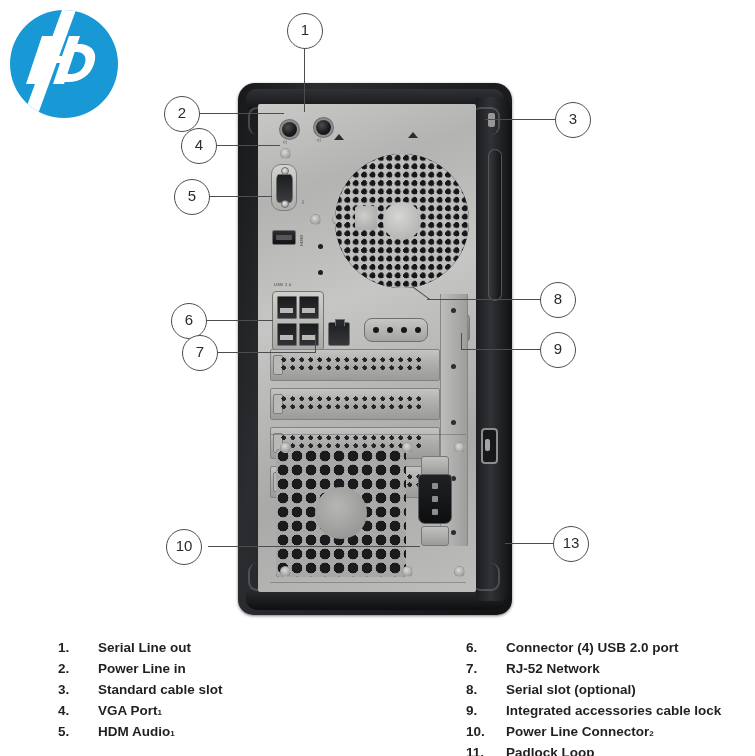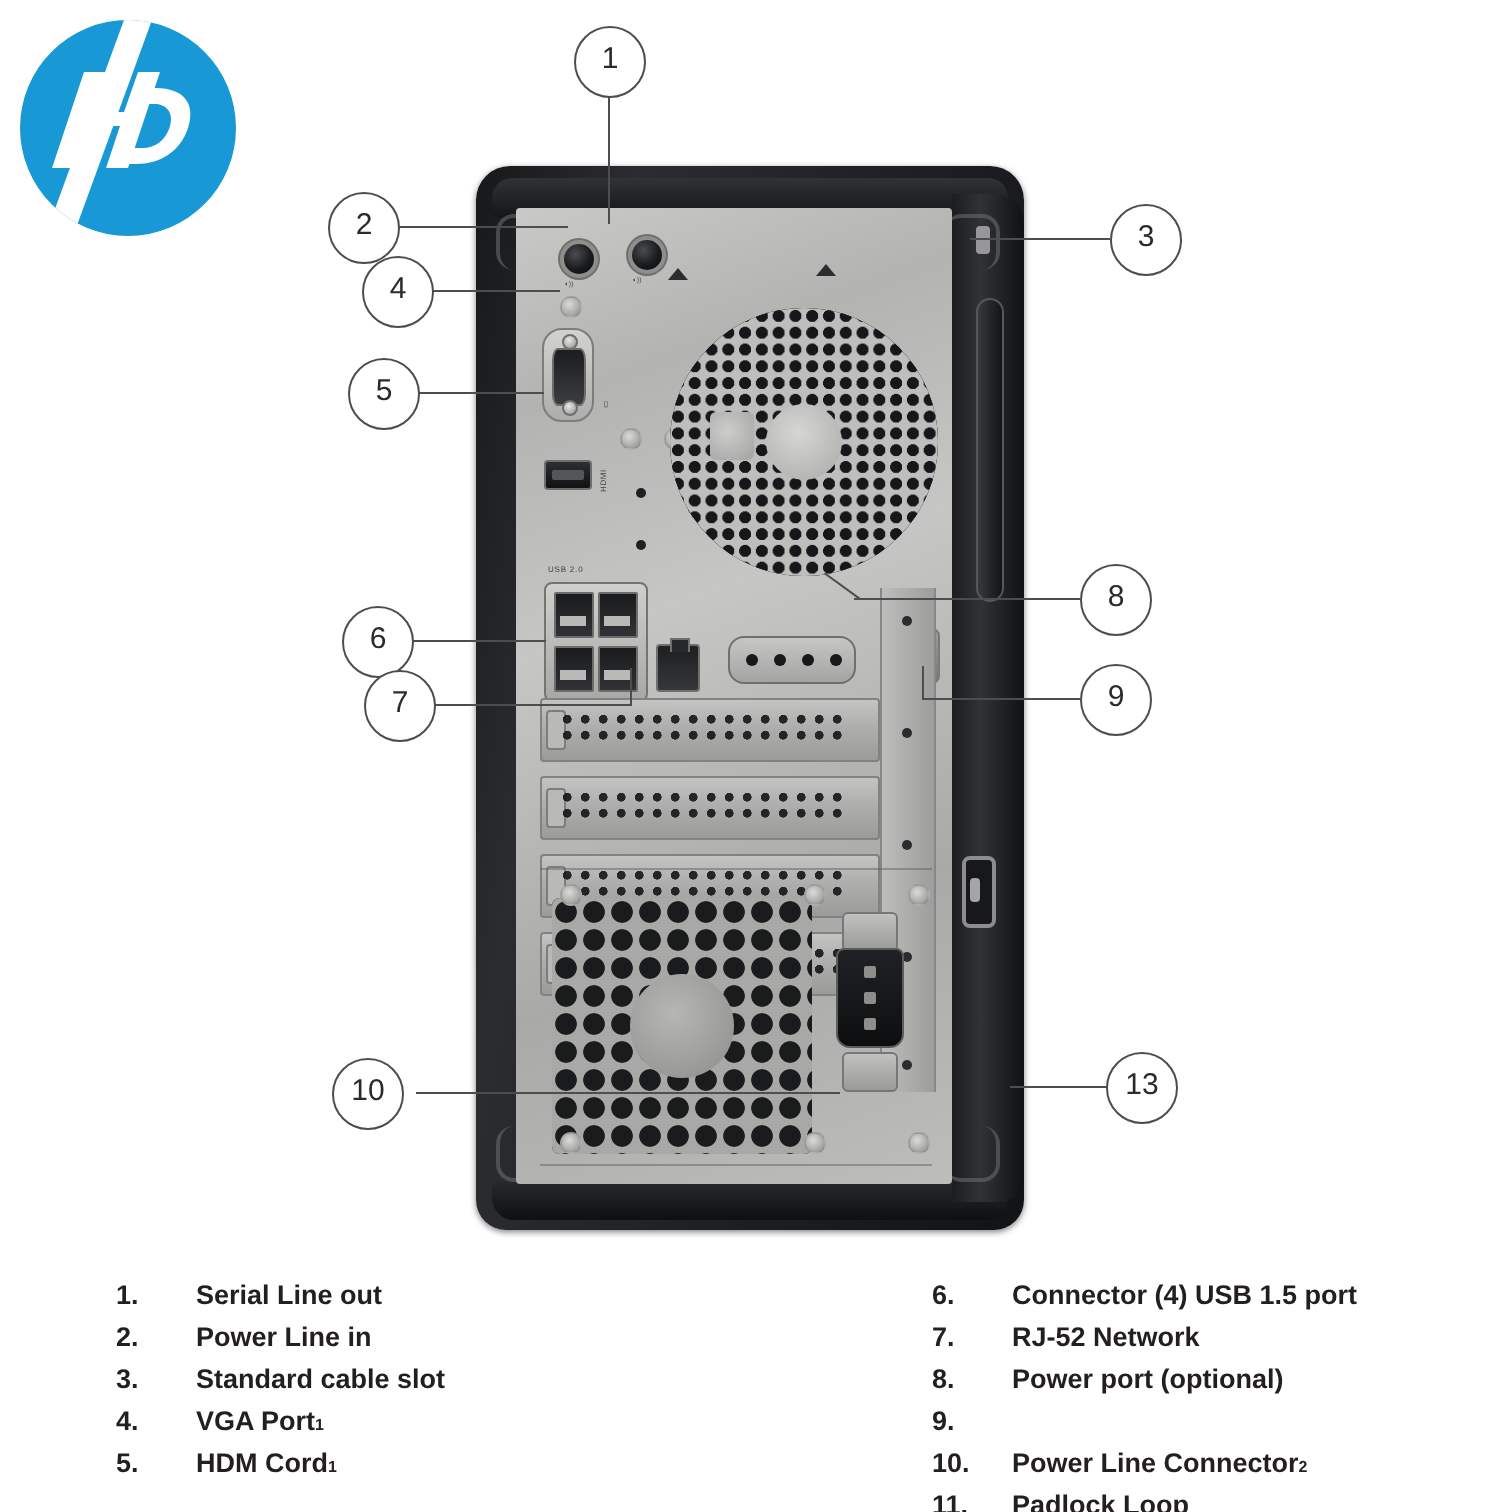--- a/index.html
+++ b/index.html
@@ -661,40 +661,41 @@
       <span class="legend-num">3.</span>
       <span class="legend-label">Standard cable slot</span>
     </div>
     <div class="legend-row">
       <span class="legend-num">4.</span>
       <span class="legend-label">VGA Port</span>
         <sup>1</sup>
     </div>
     <div class="legend-row">
       <span class="legend-num">5.</span>
-      <span class="legend-label">HDM Cord</span>
+      <span class="legend-label">HDM Audio</span>
         <sup>1</sup>
     </div>
   </div>
 
   <div class="legend-col right">
     <div class="legend-row">
       <span class="legend-num">6.</span>
-      <span class="legend-label">Connector (4) USB 1.5 port</span>
+      <span class="legend-label">Connector (4) USB 2.0 port</span>
     </div>
     <div class="legend-row">
       <span class="legend-num">7.</span>
       <span class="legend-label">RJ-52 Network</span>
     </div>
     <div class="legend-row">
       <span class="legend-num">8.</span>
-      <span class="legend-label">Power port (optional)</span>
+      <span class="legend-label">Serial slot (optional)</span>
     </div>
     <div class="legend-row">
       <span class="legend-num">9.</span>
+      <span class="legend-label">Integrated accessories cable lock</span>
     </div>
     <div class="legend-row">
       <span class="legend-num">10.</span>
       <span class="legend-label">Power Line Connector</span>
         <sup>2</sup>
     </div>
     <div class="legend-row">
       <span class="legend-num">11.</span>
       <span class="legend-label">Padlock Loop</span>
     </div>

